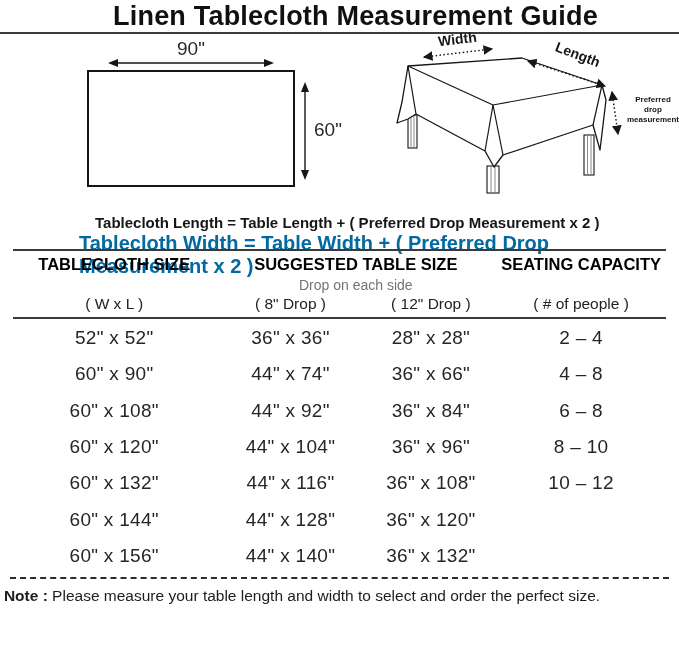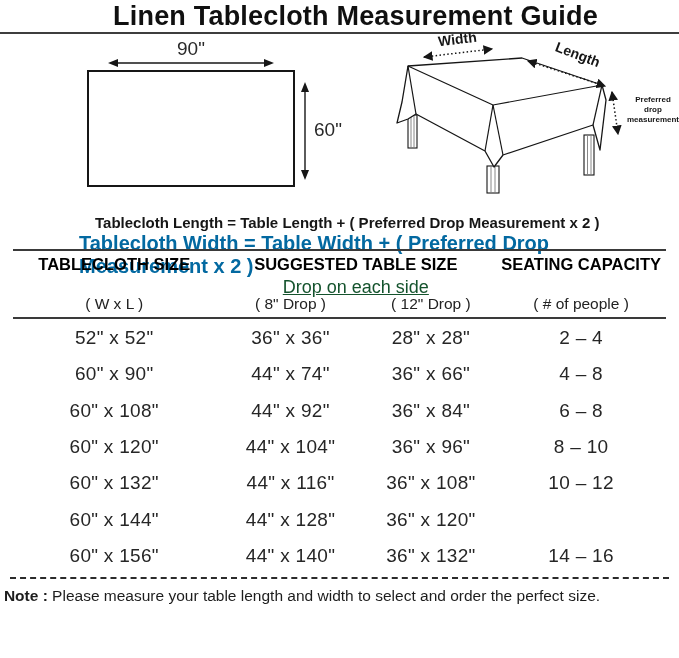--- a/index.html
+++ b/index.html
@@ -25,21 +25,21 @@
   .calc-heading{position:absolute;left:10px;top:193px;font-size:19px;font-weight:600;color:#161616;}
   .calc-f1{position:absolute;left:79px;top:214px;font-size:15px;font-weight:600;color:#161616;margin-left:16px;}
   .calc-f2{position:absolute;left:79px;top:232px;font-size:20px;font-weight:600;color:#0369a1;}
 
   .rule2{position:absolute;top:249px;left:13px;width:653px;height:2px;background:#3a3a3a;}
   .rule3{position:absolute;top:317px;left:13px;width:653px;height:2px;background:#3a3a3a;}
 
   .hdr-row1{position:absolute;top:255px;left:13px;width:653px;display:grid;
             grid-template-columns:31% 43% 26%;font-weight:700;font-size:16.5px;color:#000000;}
   .hdr-row1 div{text-align:center;}
-  .hdr-row2{position:absolute;top:277px;left:13px;width:653px;font-size:18px;color:#14532d;text-decoration:underline;}
+  .hdr-row2{position:absolute;top:277px;left:13px;width:653px;font-size:14px;color:#737373;}
   .hdr-row2 div{margin-left:31%;width:43%;text-align:center;}
   .hdr-row3{position:absolute;top:295px;left:13px;width:653px;display:grid;
             grid-template-columns:31% 23% 20% 26%;font-size:15.5px;color:#222;}
   .hdr-row3 div{text-align:center;}
 
   .rows{position:absolute;top:320px;left:13px;width:653px;height:254px;display:grid;
         grid-template-rows:repeat(7,1fr);}
   .row{display:grid;grid-template-columns:31% 23% 20% 26%;align-items:center;
        font-size:19px;color:#262626;}
   .row div{text-align:center;letter-spacing:.3px;}
@@ -175,21 +175,20 @@
     </div>
     <div class="row">
       <div>60" x 144"</div>
       <div>44" x 128"</div>
       <div>36" x 120"</div>
     </div>
     <div class="row">
       <div>60" x 156"</div>
       <div>44" x 140"</div>
       <div>36" x 132"</div>
-      <div>14 – 16</div>
     </div>
   </div>
 
   <div class="dashed-rule"></div>
 
   <div class="note-line">
     <span class="lbl">Note :</span>
     <span>Please measure your table length and width to select and order the perfect size.</span>
   </div>
 

